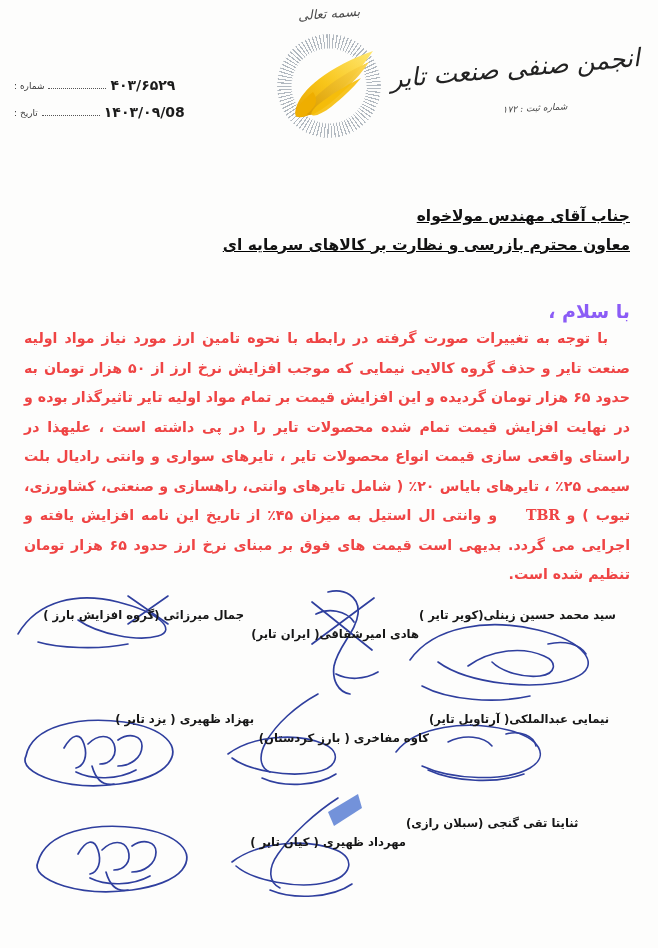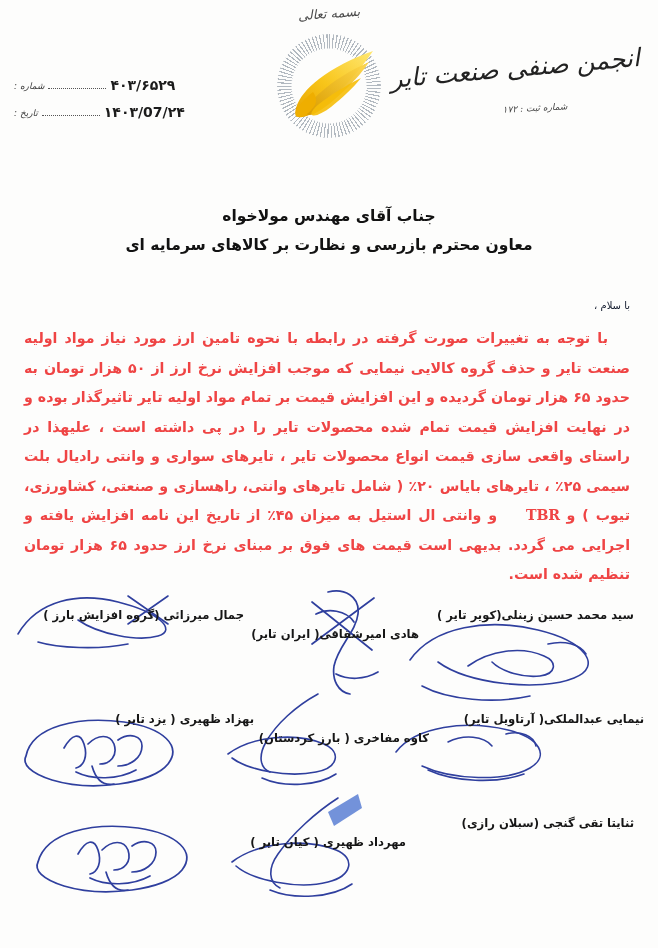--- a/index.html
+++ b/index.html
@@ -80,21 +80,20 @@
     display: flex;
     align-items: flex-end;
     justify-content: flex-start;
     flex-direction: row-reverse;
     height: 27px;
     gap: 2px;
   }
   .meta-label {
     font-size: 9px;
     color: #3a3a3a;
-    font-style: italic;
     white-space: nowrap;
     padding-bottom: 2px;
   }
   .meta-dots {
     flex: 0 0 58px;
     border-bottom: 1px dotted #555;
     height: 10px;
     margin: 0 2px 4px 2px;
   }
   .meta-value {
@@ -131,39 +130,40 @@
     transform: rotate(-3deg);
     white-space: nowrap;
   }
 
   
   .addressee {
     position: absolute;
     top: 202px;
     right: 28px;
     left: 28px;
-    text-align: center;
-    direction: rtl;
+    text-align: right;
+    direction: rtl;
+    text-decoration: underline;
   }
   .addressee-line {
     font-size: 15.5px;
     font-weight: bold;
     color: #121212;
     line-height: 1.85;
     letter-spacing: -0.2px;
   }
 
   
   .salutation {
     position: absolute;
     top: 300px;
     right: 28px;
-    font-size: 10px;
-    font-weight: normal;
-    color: #0f172a;
+    font-size: 19px;
+    font-weight: bold;
+    color: #8b5cf6;
     direction: rtl;
   }
   .body-text {
     position: absolute;
     top: 324px;
     right: 28px;
     left: 24px;
     direction: rtl;
     text-align: justify;
     text-justify: inter-word;
@@ -204,21 +204,21 @@
     justify-content: flex-start;
     direction: rtl;
   }
   .sig-name {
     font-size: 11.6px;
     font-weight: bold;
     color: #161616;
     white-space: nowrap;
     letter-spacing: -0.2px;
   }
-  .sig-name.slot-a { width: 215px; text-align: right; }
+  .sig-name.slot-a { width: 215px; text-align: left; }
   .sig-name.slot-b { width: 175px; text-align: right; margin-top: 19px; }
   .sig-name.slot-c { width: 200px; text-align: right; }
 
   .scribble {
     position: absolute;
     pointer-events: none;
   }
 
   
   .sig-row.row2 .sig-names { right: 14px; }
@@ -258,21 +258,21 @@
 
     <div class="meta-left">
       <div class="meta-row">
         <span class="meta-label">شماره :</span>
         <span class="meta-dots"></span>
         <span class="meta-value">۴۰۳/۶۵۲۹</span>
       </div>
       <div class="meta-row">
         <span class="meta-label">تاریخ :</span>
         <span class="meta-dots"></span>
-        <span class="meta-value">۱۴۰۳/07/۲۴</span>
+        <span class="meta-value">۱۴۰۳/۰۹/08</span>
       </div>
     </div>
 
     <div class="org-block">
       <div class="org-name">انجمن صنفی صنعت تایر</div>
       <div class="org-reg">شماره ثبت : ۱۷۲</div>
     </div>
   </div>
 
   <div class="addressee">

